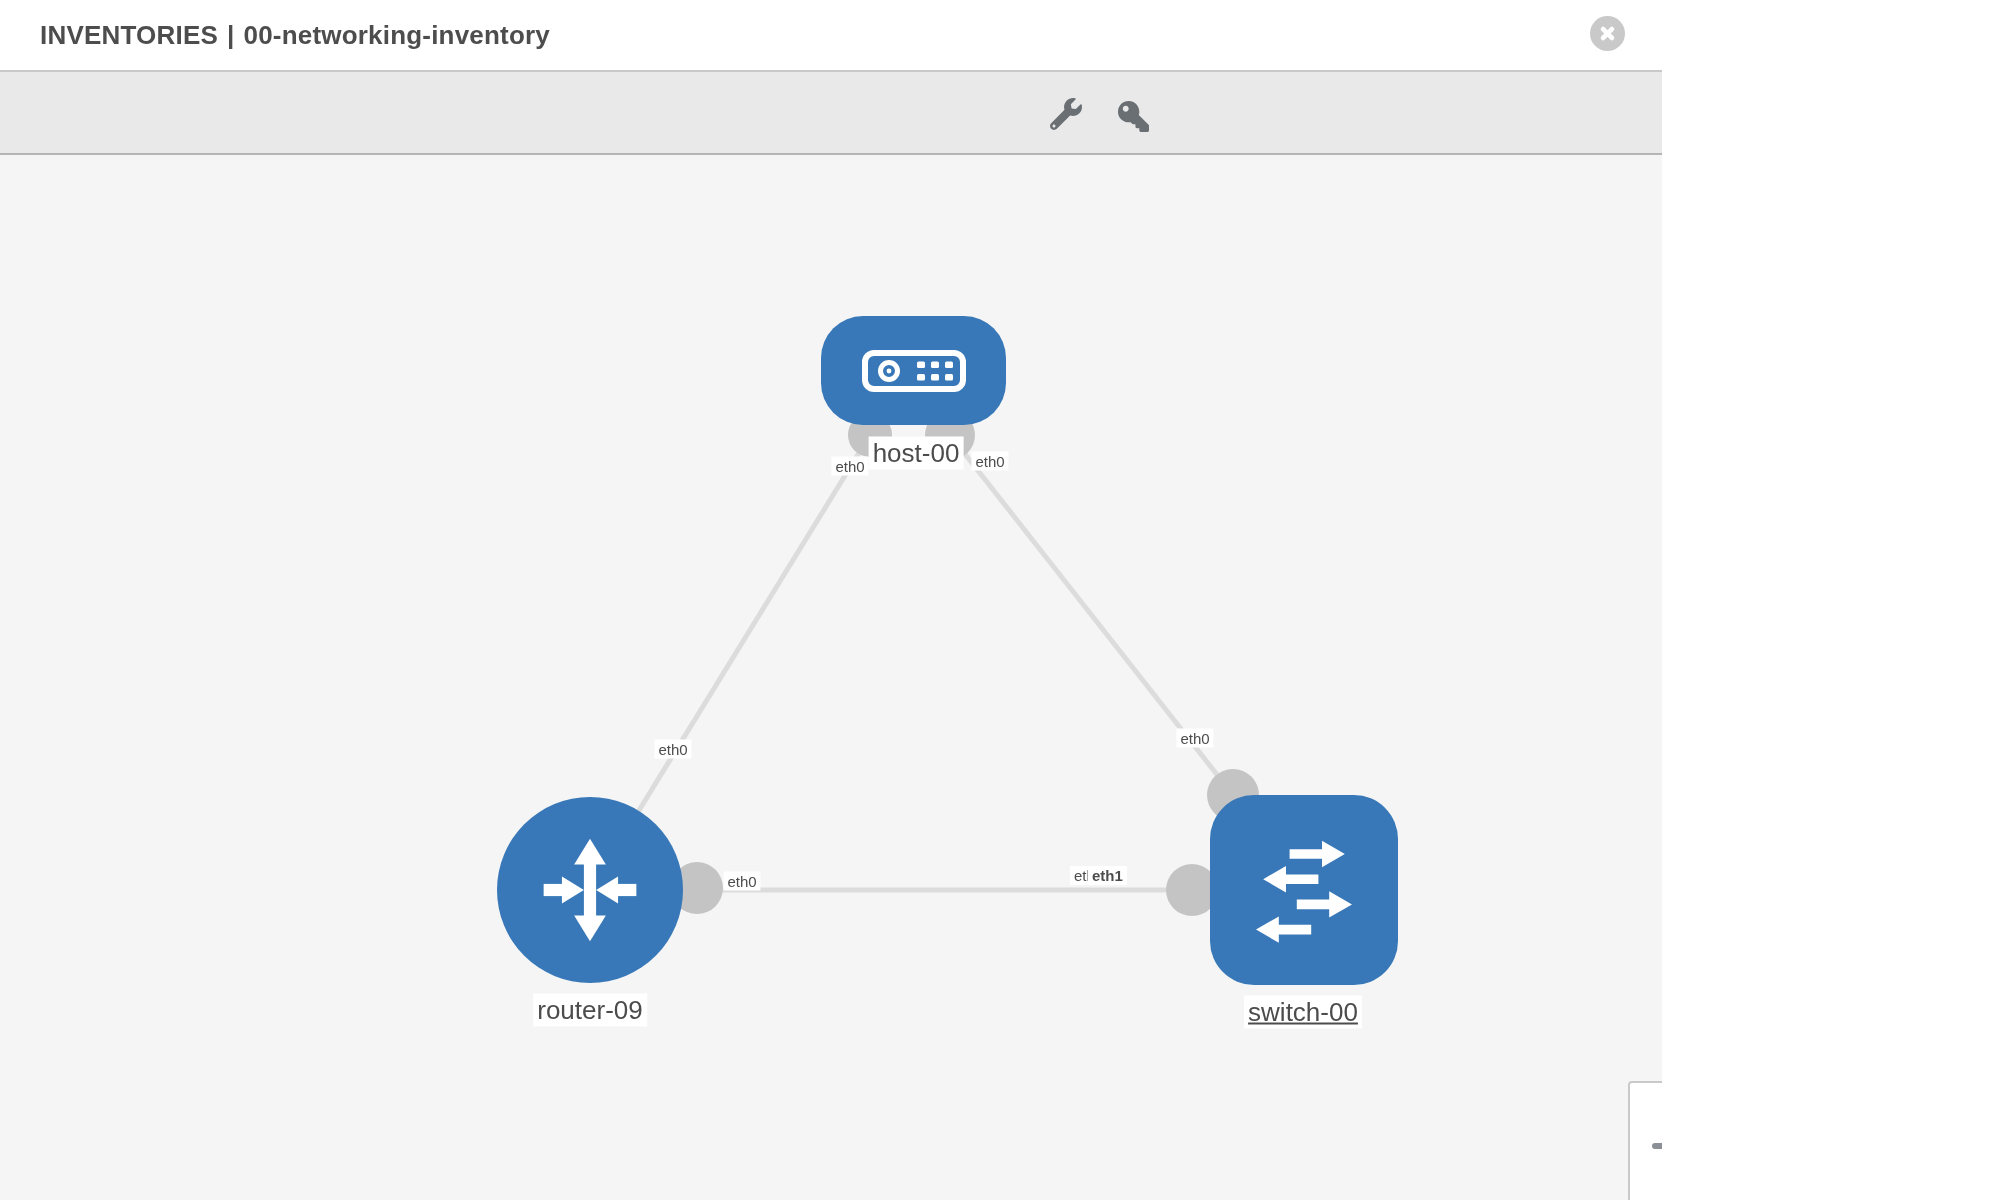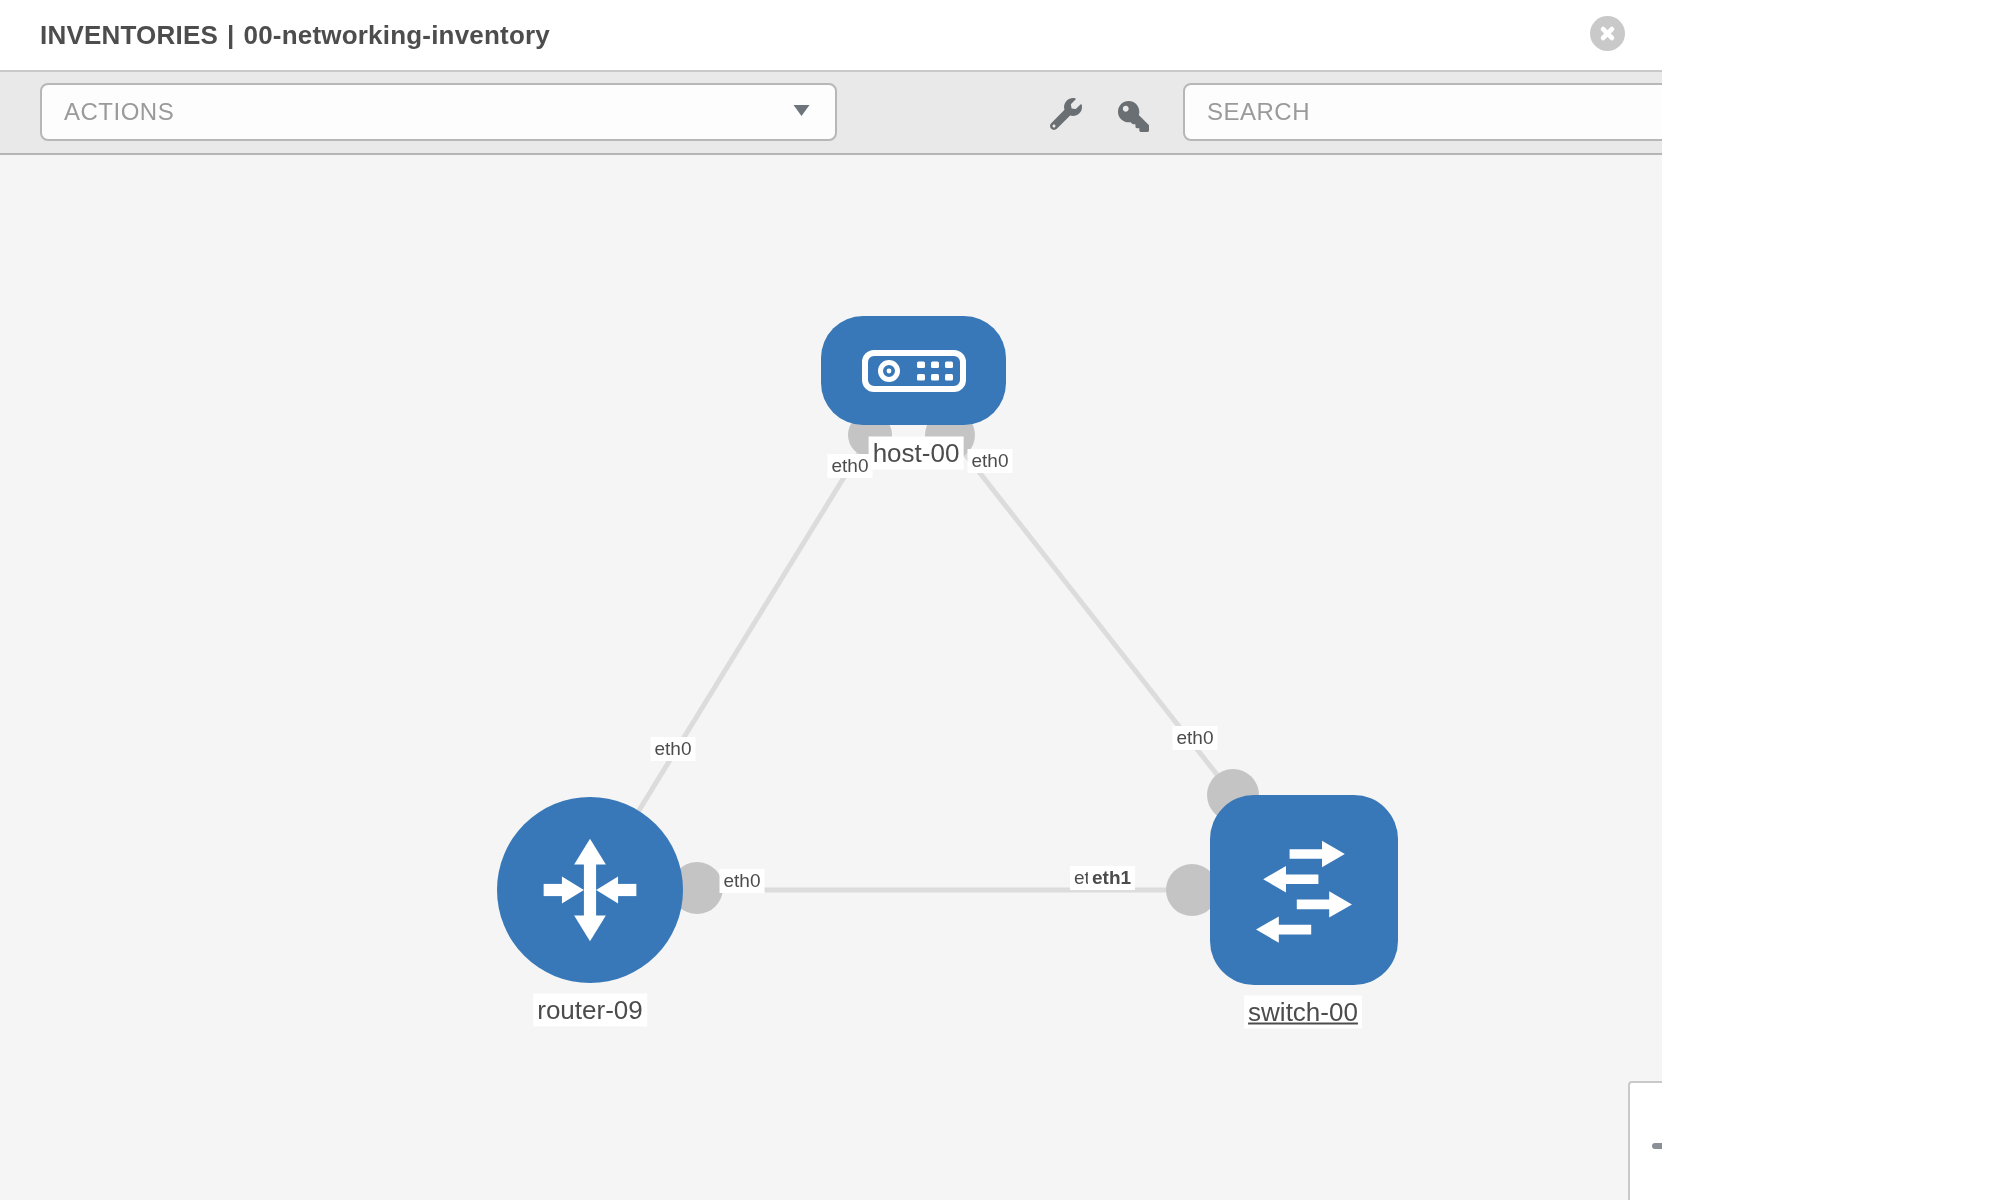--- a/index.html
+++ b/index.html
@@ -27,21 +27,21 @@
   .canvas { position:absolute; top:155px; left:0; width:2014px; height:1045px; background:#f5f5f5; overflow:hidden; }
   .net-svg { position:absolute; top:0; left:0; z-index:1; }
 
   .node { position:absolute; background:#3878b8; z-index:3; display:flex; align-items:center; justify-content:center; }
   .node-host   { left:821px;  top:161px; width:185px; height:109px; border-radius:42px; }
   .node-router { left:497px;  top:642px; width:186px; height:186px; border-radius:50%; }
   .node-switch { left:1210px; top:640px; width:188px; height:190px; border-radius:44px; }
 
   .nlabel { position:absolute; z-index:4; background:#ffffff; color:#4c4c4c; white-space:nowrap; padding:1px 4px; transform:translate(-50%,-50%); }
   .lbl-big { font-size:26px; }
-  .lbl-if  { font-size:19px; }
+  .lbl-if  { font-size:15px; }
   .lbl-abs { transform:none; }
 
   
   .zoom-panel { position:absolute; left:1628px; top:926px; width:392px; height:160px; background:#ffffff; border:2px solid #c9c9c9; border-radius:4px; z-index:6; padding-top:12px; }
   .zoom-pct { text-align:center; font-size:20px; color:#1f1f1f; margin-bottom:10px; }
   .zoom-row { position:relative; height:40px; }
   .zoom-minus { position:absolute; left:22px; top:15px; width:28px; height:6px; border-radius:3px; background:#8b9096; cursor:pointer; }
   .zoom-plus { position:absolute; left:344px; top:5px; width:27px; height:27px; cursor:pointer; }
   .zoom-track { position:absolute; left:62px; top:7px; width:268px; height:23px; background:#ffffff; border:2px solid #bdbdbd; border-radius:12px; cursor:pointer; }
   .zoom-thumb { position:absolute; left:64%; top:-9px; width:37px; height:37px; border-radius:50%; background:#3878b8; transform:translateX(-50%); cursor:pointer; }
@@ -56,51 +56,35 @@
       <span>INVENTORIES</span><span class="sep">|</span><span>00-networking-inventory</span>
     </div>
     <div class="close-btn">
       <svg width="21" height="21" viewBox="0 0 24 24">
         <path d="M7 7 L17 17 M17 7 L7 17" stroke="#ffffff" stroke-width="5.5" stroke-linecap="round" fill="none"></path>
       </svg>
     </div>
   </div>
 
   <div class="toolbar">
-    <div class="dd-box dd-actions">
-      <span class="dd-label">ACTIONS</span>
-      <span class="chev">
-        <svg width="19" height="13" viewBox="0 0 19 13">
-            <path d="M1.5 1 L9.5 12 L17.5 1 Z" fill="#6d747c"></path>
-          </svg>
-      </span>
-    </div>
 
     <div class="tool-ico tool-wrench">
       <svg width="32" height="32" viewBox="0 0 512 512">
         <path fill="#6a6f74" d="M507.73 109.1c-2.24-9.03-13.54-12.09-20.12-5.51l-74.36 74.36-67.88-11.31-11.31-67.88 74.36-74.36c6.62-6.62 3.43-17.9-5.66-20.16-47.38-11.74-99.55.91-136.58 37.93-39.64 39.64-50.55 97.1-34.05 147.2L18.74 402.76c-24.99 24.99-24.99 65.51 0 90.5 24.99 24.99 65.51 24.99 90.5 0l213.21-213.21c50.12 16.71 107.47 5.68 147.37-34.22 37.07-37.07 49.7-89.32 37.91-136.73zM64 472c-13.25 0-24-10.75-24-24 0-13.26 10.75-24 24-24s24 10.74 24 24c0 13.25-10.75 24-24 24z"></path>
       </svg>
     </div>
 
     <div class="tool-ico tool-key">
       <svg width="31" height="31" viewBox="0 0 512 512">
         <g transform="translate(512,0) scale(-1,1)">
           <path fill="#6a6f74" d="M512 176.001C512 273.203 433.202 352 336 352c-11.22 0-22.19-1.062-32.827-3.069l-24.012 27.014A23.999 23.999 0 0 1 261.223 384H224v40c0 13.255-10.745 24-24 24h-40v40c0 13.255-10.745 24-24 24H24c-13.255 0-24-10.745-24-24v-78.059c0-6.365 2.529-12.47 7.029-16.971l161.802-161.802C163.108 213.814 160 195.271 160 176 160 78.798 238.797.001 335.999 0 433.488-.001 512 78.511 512 176.001zM336 128c0 26.51 21.49 48 48 48s48-21.49 48-48-21.49-48-48-48-48 21.49-48 48z"></path>
         </g>
       </svg>
     </div>
 
-    <div class="dd-box dd-search">
-      <span class="dd-label">SEARCH</span>
-      <span class="chev">
-        <svg width="19" height="13" viewBox="0 0 19 13">
-            <path d="M1.5 1 L9.5 12 L17.5 1 Z" fill="#6d747c"></path>
-          </svg>
-      </span>
-    </div>
   </div>
 
   <div class="canvas">
 
     <svg class="net-svg" width="2014" height="1045" viewBox="0 0 2014 1045">
 
       <line x1="870" y1="280" x2="590" y2="735" stroke="#dcdcdc" stroke-width="5"></line>
       <line x1="950" y1="280" x2="1233" y2="640" stroke="#dcdcdc" stroke-width="5"></line>
       <line x1="590" y1="735" x2="1192" y2="735" stroke="#dcdcdc" stroke-width="5"></line>
 

